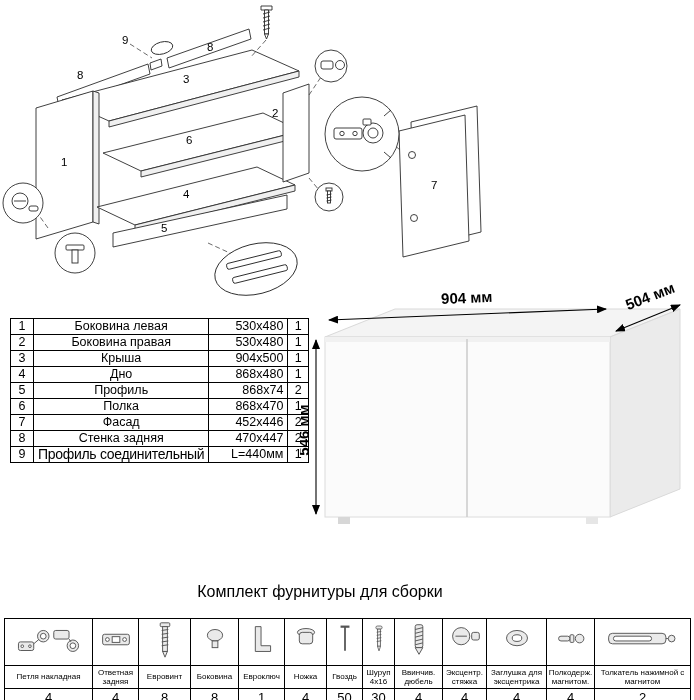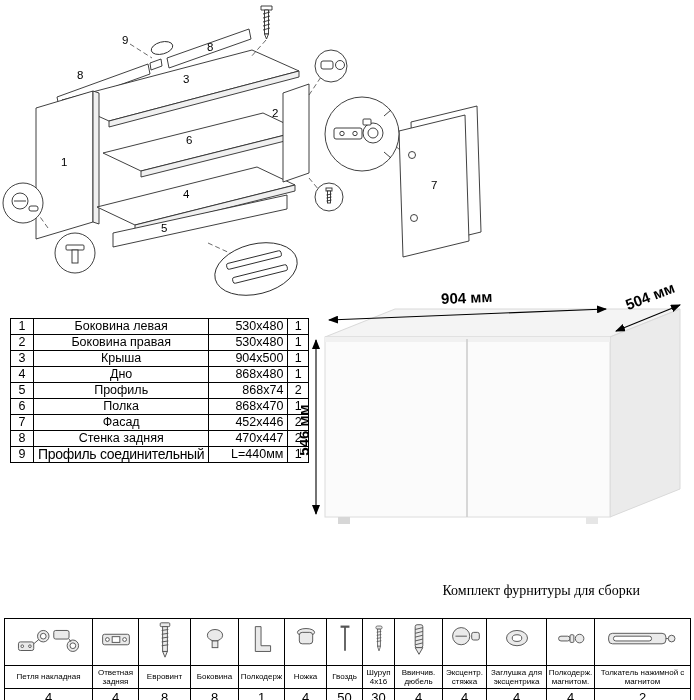--- a/index.html
+++ b/index.html
@@ -11,22 +11,22 @@
   .exploded{position:absolute;left:0;top:0;}
   .cabinet{position:absolute;left:300px;top:282px;}
   .parts{position:absolute;left:10px;top:318px;border-collapse:collapse;}
   .parts td{border:1px solid #000;font-size:12.5px;height:15px;line-height:15px;
             padding:0 4px;white-space:nowrap;}
   .parts .c-num{width:18px;text-align:center;padding:0 2px;}
   .parts .c-name{width:152px;text-align:center;}
   .parts .c-size{width:70px;text-align:right;}
   .parts .c-qty{width:16px;text-align:center;padding:0 2px;}
   .parts .small{font-size:14px;letter-spacing:-0.3px;}
-  .hw-title{position:absolute;top:583px;left:0;width:640px;text-align:right;
-            font-size:14px;font-family:Liberation Serif, serif;}
+  .hw-title{position:absolute;top:583px;left:0;width:640px;text-align:center;
+            font-size:16px;}
   .hw{position:absolute;left:4px;top:618px;border-collapse:collapse;table-layout:fixed;
       width:686px;}
   .hw td{border:1px solid #000;text-align:center;vertical-align:middle;padding:0;}
   .hw .icon-cell{height:46px;}
   .hw .name-cell{font-size:8px;line-height:1.15;height:20px;padding:1px;}
   .hw .qty-cell{font-size:13px;height:17px;}
 </style>
 </head>
 <body>
 
@@ -360,21 +360,21 @@
             <circle cx="70" cy="20.5" r="3.5"></circle>
               <line x1="64" y1="20.5" x2="66.5" y2="20.5"></line>
           </svg>
         </td>
       </tr>
       <tr>
         <td class="name-cell">Петля накладная</td>
         <td class="name-cell">Ответная задняя</td>
         <td class="name-cell">Евровинт</td>
         <td class="name-cell">Боковина</td>
-        <td class="name-cell">Полкодерж</td>
+        <td class="name-cell">Евроключ</td>
         <td class="name-cell">Ножка</td>
         <td class="name-cell">Гвоздь</td>
         <td class="name-cell">Шуруп 4x16</td>
         <td class="name-cell">Ввинчив. дюбель</td>
         <td class="name-cell">Эксцентр. стяжка</td>
         <td class="name-cell">Заглушка для эксцентрика</td>
         <td class="name-cell">Полкодерж. магнитом.</td>
         <td class="name-cell">Толкатель нажимной с магнитом</td>
       </tr>
       <tr>

